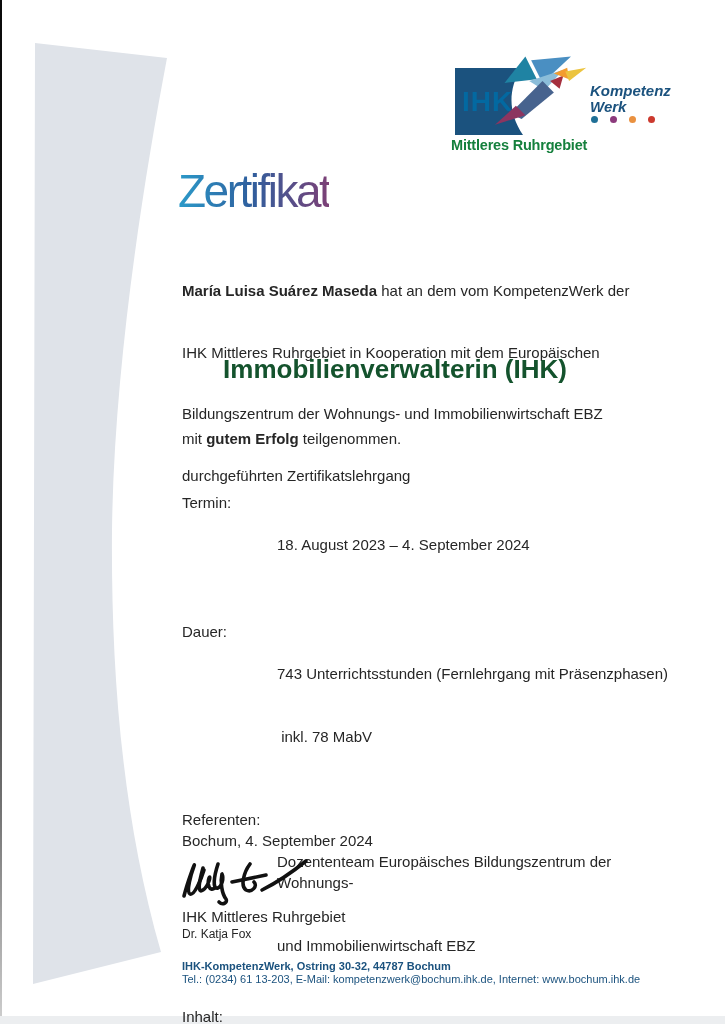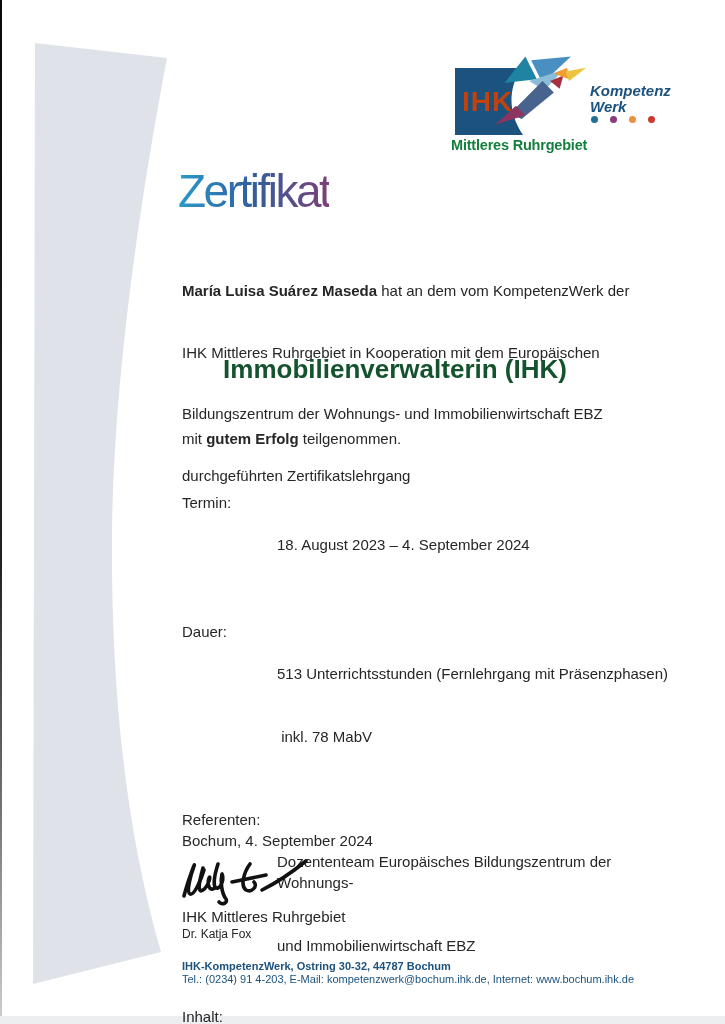--- a/index.html
+++ b/index.html
@@ -11,21 +11,21 @@
   }
   
   .scan-line-left{position:absolute;left:0;top:0;width:2px;height:1024px;
     background:linear-gradient(#0a0a0a 0%,#222 55%,#777 80%,#cfcfcf 100%);}
   .scan-band-bottom{position:absolute;left:0;top:1016px;width:725px;height:8px;background:#eceef0;}
   
   .swoosh{position:absolute;left:30px;top:40px;}
   
   .logo{position:absolute;left:451px;top:56px;width:230px;height:105px;}
   .logo-square{position:absolute;left:4px;top:12px;}
-  .logo-ihk{position:absolute;left:11px;top:30px;font-size:28px;font-weight:bold;color:#c2410c;letter-spacing:1px;}
+  .logo-ihk{position:absolute;left:11px;top:30px;font-size:28px;font-weight:bold;color:#0369a1;letter-spacing:1px;}
   .bird{position:absolute;left:44px;top:0;}
   .brand{position:absolute;left:139px;top:27px;font-size:15px;font-weight:bold;color:#1b527e;line-height:16px;font-style:italic;}
   .dots{position:absolute;left:140px;top:60px;display:flex;gap:12px;}
   .dot{width:7px;height:7px;border-radius:50%;}
   .dot1{background:#1f6f96;} .dot2{background:#8c3a7c;} .dot3{background:#ea9140;} .dot4{background:#cc392e;}
   .region{position:absolute;left:0;top:81px;font-size:14.5px;font-weight:bold;color:#15803d;letter-spacing:-0.2px;}
   
   .cert-title{
     position:absolute;left:178px;top:164px;
     font-size:46px;font-weight:normal;letter-spacing:-2.5px;
@@ -112,21 +112,21 @@
   <div class="details">
     <div class="drow mb24">
       <div class="dlabel">Termin:</div>
       <div class="dvalue">
         <div>18. August 2023 – 4. September 2024</div>
       </div>
     </div>
     <div class="drow mb20">
       <div class="dlabel">Dauer:</div>
       <div class="dvalue">
-        <div>513 Unterrichtsstunden (Fernlehrgang mit Präsenzphasen)</div>
+        <div>743 Unterrichtsstunden (Fernlehrgang mit Präsenzphasen)</div>
         <div> inkl. 78 MabV</div>
       </div>
     </div>
     <div class="drow mb8">
       <div class="dlabel">Referenten:</div>
       <div class="dvalue">
         <div>Dozententeam Europäisches Bildungszentrum der Wohnungs-</div>
         <div>und Immobilienwirtschaft EBZ</div>
       </div>
     </div>
@@ -155,16 +155,16 @@
       <path d="M74,12 C68,20 64,34 70,38 C76,41 82,34 78,30"></path>
       <path d="M86,38 C98,32 114,22 130,9"></path>
     </g>
   </svg>
 
   <div class="org-name">IHK Mittleres Ruhrgebiet</div>
   <div class="signer-name">Dr. Katja Fox</div>
 
   <div class="footer">
     <div class="f1">IHK-KompetenzWerk, Ostring 30-32, 44787 Bochum</div>
-    <div class="f2">Tel.: (0234) 91 4-203, E-Mail: kompetenzwerk@bochum.ihk.de, Internet: www.bochum.ihk.de</div>
+    <div class="f2">Tel.: (0234) 61 13-203, E-Mail: kompetenzwerk@bochum.ihk.de, Internet: www.bochum.ihk.de</div>
   </div>
 
 </div>
 
 </body></html>

